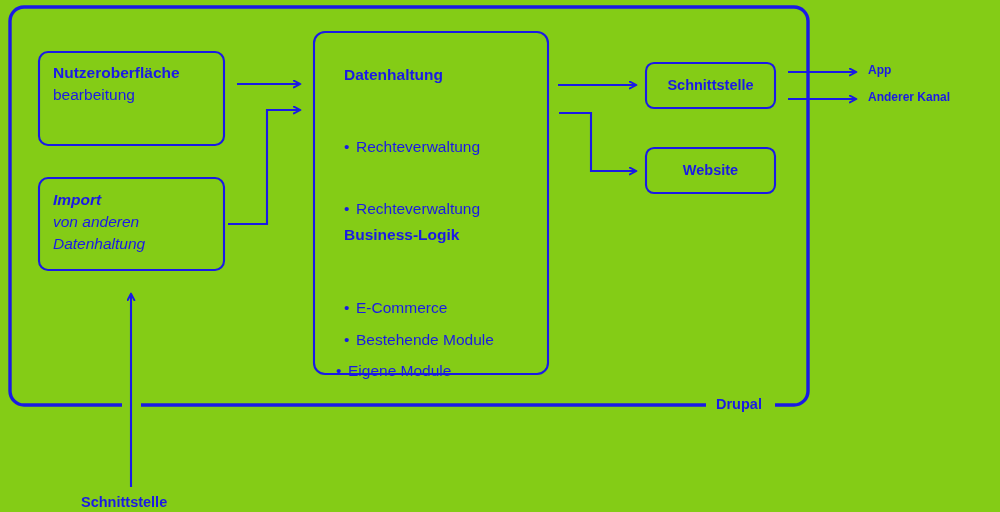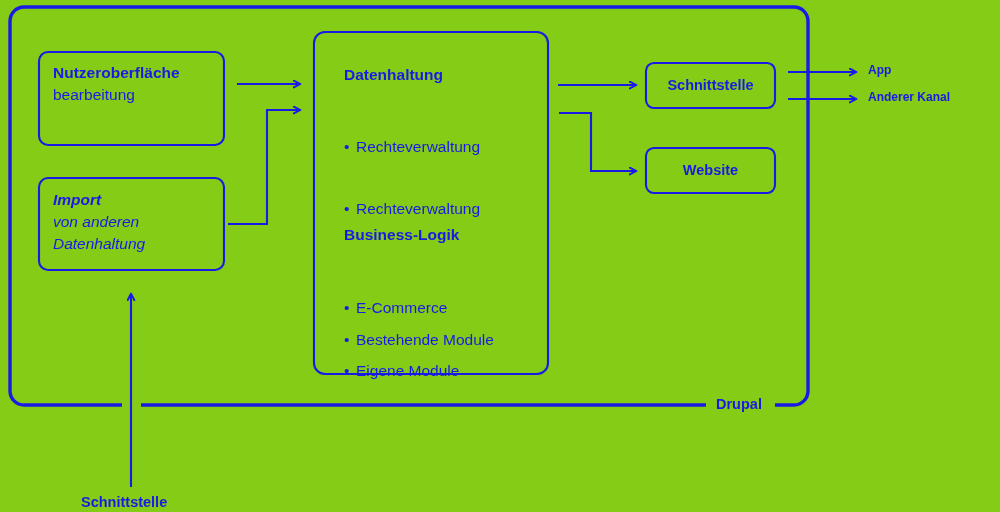--- a/index.html
+++ b/index.html
@@ -159,21 +159,21 @@
   </div>
 
   <div class="panel-head" style="left:344px; top:226px;">Business-Logik</div>
 
   <div class="bullet-row" style="left:344px; top:257px;">
     <span class="bullet-dot">•</span><span>E-Commerce</span>
   </div>
   <div class="bullet-row" style="left:344px; top:289px;">
     <span class="bullet-dot">•</span><span>Bestehende Module</span>
   </div>
-  <div class="bullet-row" style="left:344px; top:320px;">
+  <div class="bullet-row" style="left:336px; top:320px;">
     <span class="bullet-dot">•</span><span>Eigene Module</span>
   </div>
 
   <div class="node-label" style="left:646px; top:77px; width:129px;">Schnittstelle</div>
   <div class="node-label" style="left:646px; top:162px; width:129px;text-align:center;">Website</div>
 
   <div class="endpoint-label" style="left:868px; top:63px;">App</div>
   <div class="endpoint-label" style="left:868px; top:90px;">Anderer Kanal</div>
 
   <div class="frame-label" style="left:716px; top:396px;">Drupal</div>

